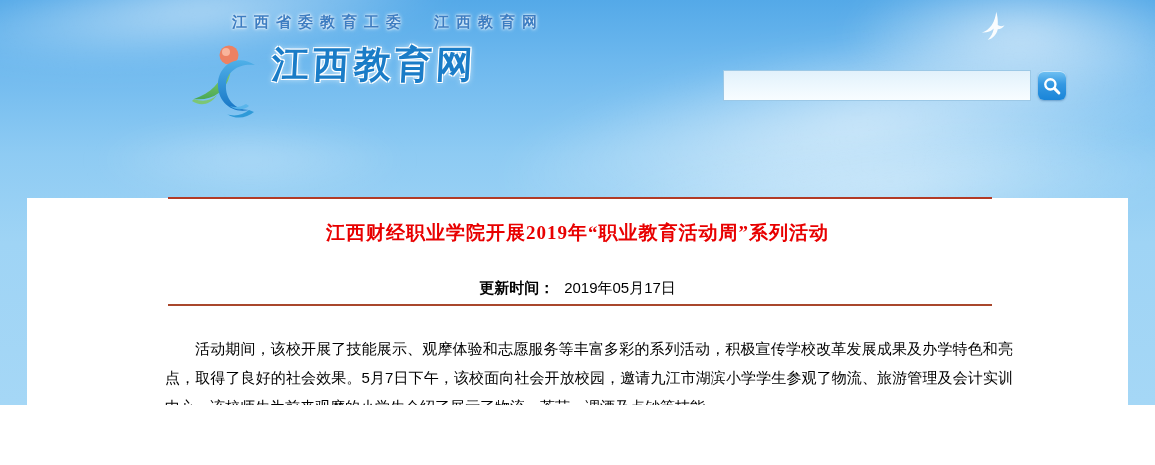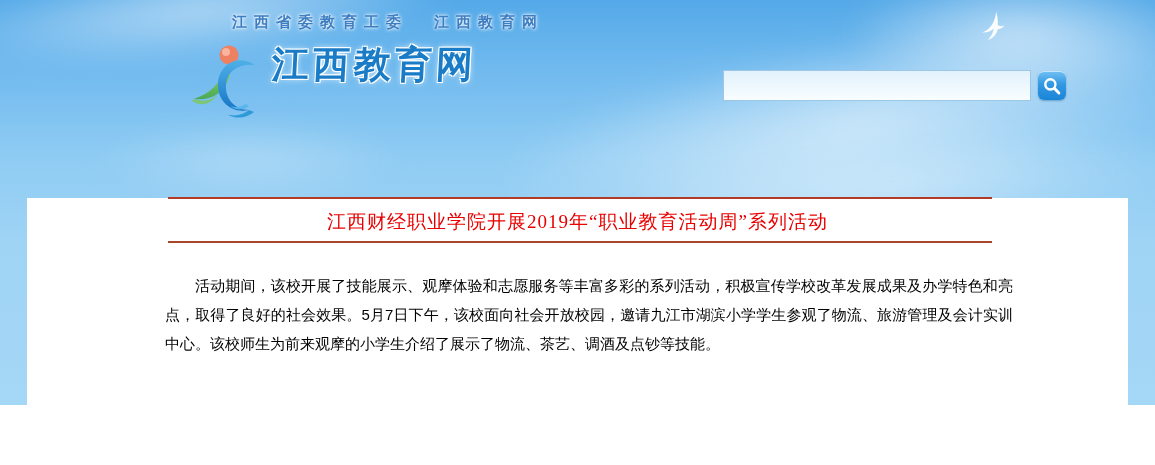--- a/index.html
+++ b/index.html
@@ -42,21 +42,21 @@
                   background:linear-gradient(180deg,#e2f1fb 0%,#eef8fe 55%,#f8fdff 100%); }
   .search-btn { position:absolute; left:1038px; top:71px; width:28px; height:29px; border:none; cursor:pointer;
                 border-radius:6px; background:linear-gradient(180deg,#72c2f3 0%,#3498e2 45%,#1a85d8 100%);
                 box-shadow:inset 0 1px 0 rgba(255,255,255,.6), 0 1px 2px rgba(0,60,120,.35);
                 display:flex; align-items:center; justify-content:center; padding:0; }
 
   
   .card { position:absolute; left:27px; top:198px; width:1101px; height:267px; background:#ffffff; }
   .rule { height:2px; background:#a9472c; margin-left:141px; width:824px; }
   .rule.top { position:absolute; top:-1px; left:141px; margin-left:0; background:#b23a26; }
-  .article-title { padding-top:11px; text-align:center; font-size:19px; font-weight:normal; color:#e80000;
+  .article-title { padding-top:22px; text-align:center; font-size:19px; font-weight:bold; color:#e80000;
                    font-family:"Liberation Serif","DejaVu Serif",serif; letter-spacing:1px; }
   .meta { margin-top:33px; text-align:center; font-size:15px; color:#000; }
   .meta .label { font-weight:bold; }
   .meta .value { margin-left:10px; }
   .meta-rule { margin-top:6px; }
   .body-text { margin:28px 115px 0 138px; font-size:15px; line-height:29px; color:#000;
                text-align:justify; }
   .body-text p { text-indent:2em; margin-bottom:11px; }
 </style>
 </head>
@@ -115,20 +115,23 @@
         <line x1="13.6" y1="13.6" x2="18.6" y2="18.6" stroke="#ffffff" stroke-width="3.2" stroke-linecap="round"></line>
       </svg>
     </span>
   </button>
 
   <div class="card">
     <div class="rule top"></div>
 
     <h1 class="article-title">江西财经职业学院开展2019年“职业教育活动周”系列活动</h1>
 
+    <div class="meta">
+      <span class="label">更新时间：</span><span class="value">2019年05月17日</span>
+    </div>
 
     <div class="rule meta-rule"></div>
 
     <div class="body-text">
       <p>活动期间，该校开展了技能展示、观摩体验和志愿服务等丰富多彩的系列活动，积极宣传学校改革发展成果及办学特色和亮点，取得了良好的社会效果。5月7日下午，该校面向社会开放校园，邀请九江市湖滨小学学生参观了物流、旅游管理及会计实训中心。该校师生为前来观摩的小学生介绍了展示了物流、茶艺、调酒及点钞等技能。</p>
     </div>
   </div>
 
 </div>
 

